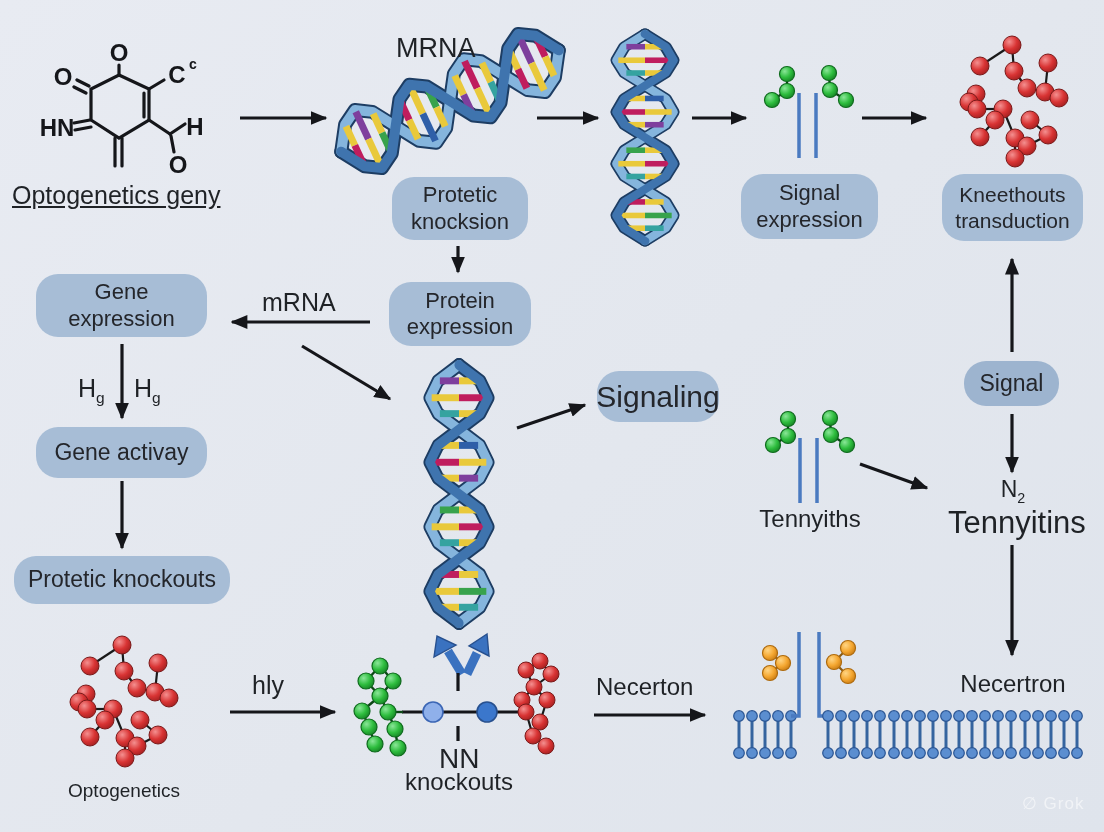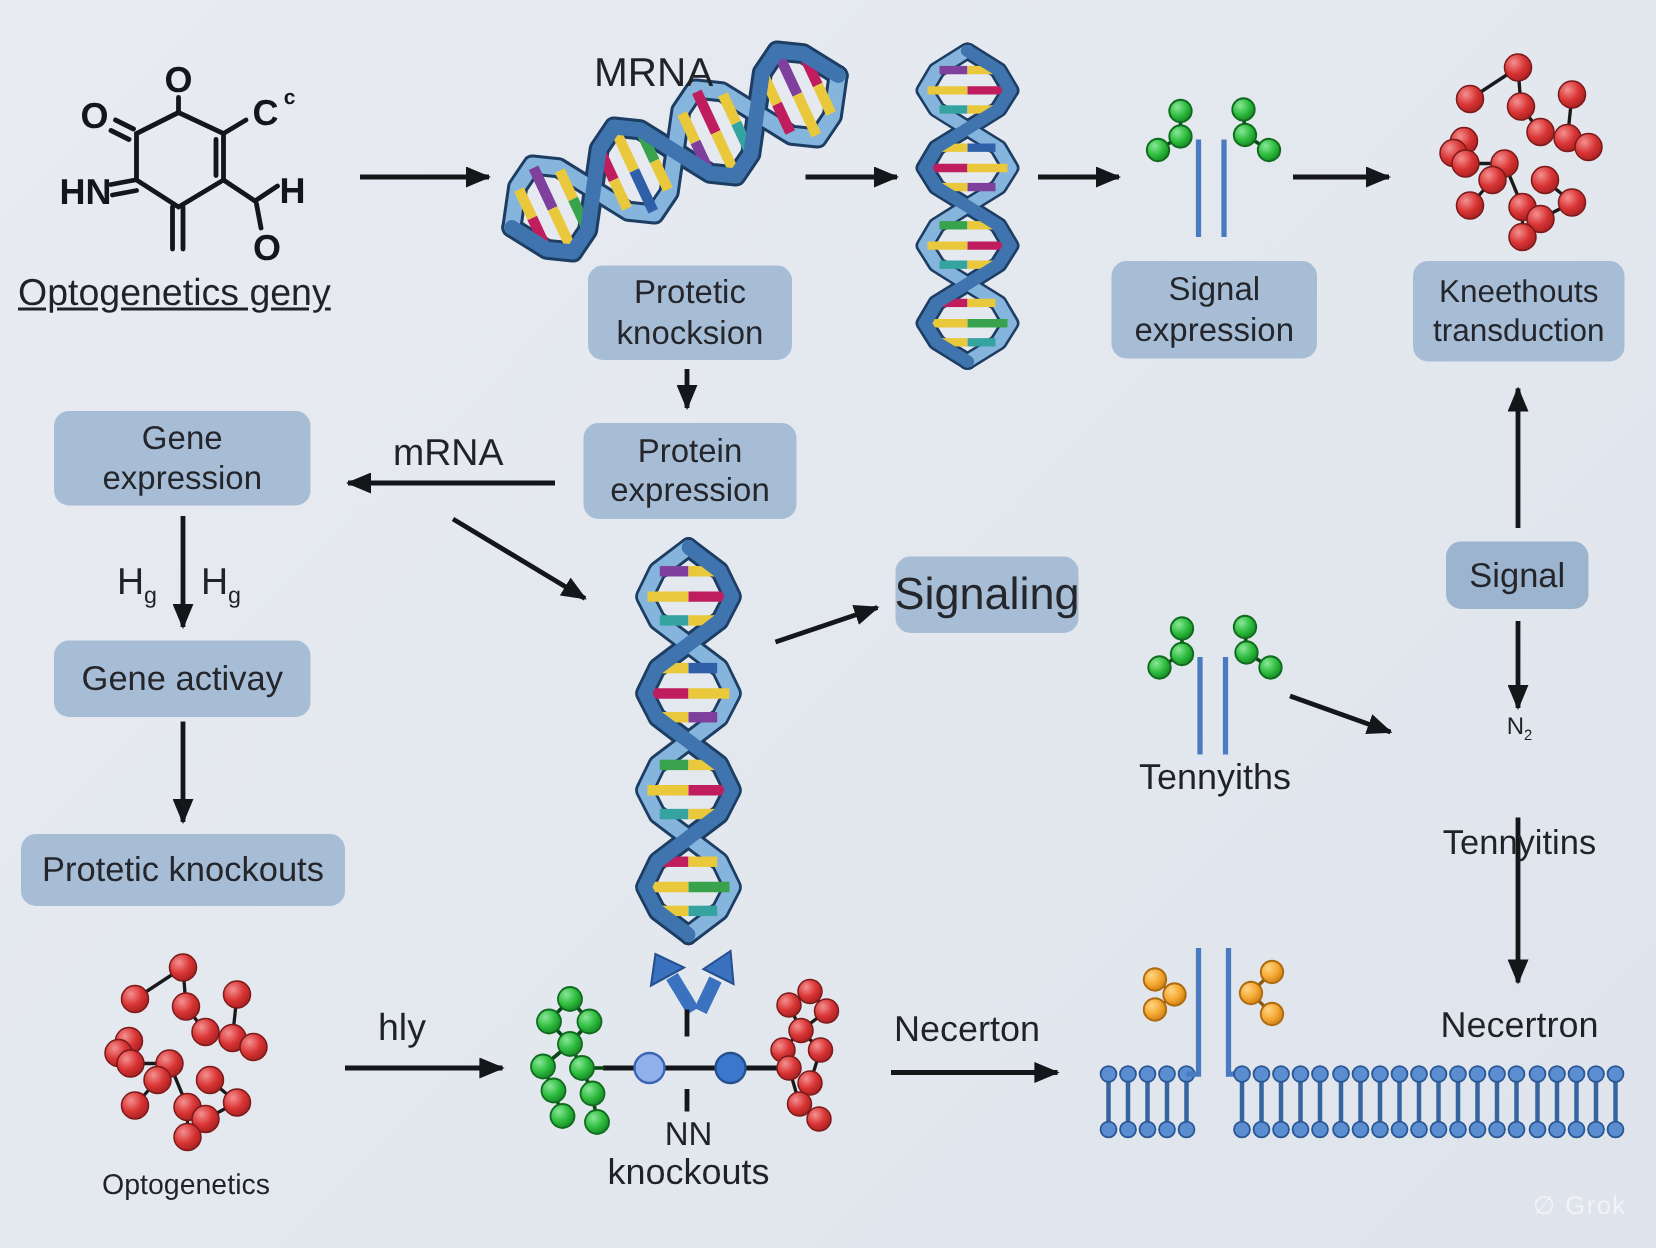--- a/index.html
+++ b/index.html
@@ -26,21 +26,21 @@
   .head{fill:#5b8ed0;stroke:#2b5694;stroke-width:1.2}
   .tail{stroke:#35649f;stroke-width:3}
   .chan{stroke:#4a7ac0;stroke-width:3.5;fill:none}
   .chem{stroke:#15161a;stroke-width:3.2;fill:none;stroke-linecap:round}
   .chemtxt{fill:#15161a;font-weight:600;font-family:"Liberation Sans",sans-serif}
   .arr{stroke:#15161a;stroke-width:3.2;fill:none}
   .bluA{fill:#3a72c0;stroke:#27508f;stroke-width:1.4}
   .bluShaft{stroke:#3a72c0;stroke-width:9;stroke-linecap:butt}
   
   .box{
-    position:absolute;background:#a7bdd6;border-radius:10px;
+    position:absolute;background:#a7bdd6;border-radius:22px;
     display:flex;flex-direction:column;align-items:center;justify-content:center;
     text-align:center;color:#24262b;line-height:1.2;font-size:22px;
   }
   .lbl{position:absolute;color:#1f2226;white-space:nowrap}
   .ctr{text-align:center;white-space:normal}
   .lbl sub{font-size:.62em}
   .wm{position:absolute;color:rgba(255,255,255,.55);font-size:17px;letter-spacing:1px}
 </style>
 </head>
 <body>
@@ -410,26 +410,26 @@
 </div>
 <div class="box" style="left:964px;top:361px;width:95px;height:45px;font-size:23px;background:#9db4cf;">
   <div>Signal</div>
 </div>
 
 <div class="lbl" style="left:396px;top:33px;font-size:27px;">MRNA</div>
 <div class="lbl" style="left:12px;top:181px;width:222px;font-size:25px;text-decoration:underline;">Optogenetics geny</div>
 <div class="lbl" style="left:262px;top:288px;font-size:25px;">mRNA</div>
 <div class="lbl" style="left:78px;top:374px;font-size:25px;"><span>H</span><sub>g</sub></div>
 <div class="lbl" style="left:134px;top:374px;font-size:25px;"><span>H</span><sub>g</sub></div>
-<div class="lbl ctr" style="left:983px;top:476px;width:60px;font-size:16px;"><span>N</span><sub>2</sub></div>
-<div class="lbl ctr" style="left:948px;top:505px;width:130px;font-size:23px;margin-top:43px;">Tennyitins</div>
+<div class="lbl ctr" style="left:983px;top:476px;width:60px;font-size:23px;"><span>N</span><sub>2</sub></div>
+<div class="lbl ctr" style="left:948px;top:505px;width:130px;font-size:31px;">Tennyitins</div>
 <div class="lbl ctr" style="left:750px;top:505px;width:120px;font-size:24px;">Tennyiths</div>
 <div class="lbl ctr" style="left:948px;top:670px;width:130px;font-size:24px;">Necertron</div>
 <div class="lbl" style="left:596px;top:673px;font-size:24px;">Necerton</div>
 <div class="lbl" style="left:252px;top:671px;font-size:25px;">hly</div>
-<div class="lbl ctr" style="left:439px;top:743px;width:40px;font-size:22px;">NN</div>
+<div class="lbl ctr" style="left:439px;top:743px;width:40px;font-size:28px;">NN</div>
 <div class="lbl ctr" style="left:378px;top:768px;width:162px;font-size:24px;line-height:1.15;">
   <div>knockouts</div>
 </div>
 <div class="lbl ctr" style="left:40px;top:780px;width:168px;font-size:19px;">Optogenetics</div>
 <div class="wm" style="left:1022px;top:793px;"><span>∅</span> <span>Grok</span></div>
 
 </div>
 
 </body></html>

